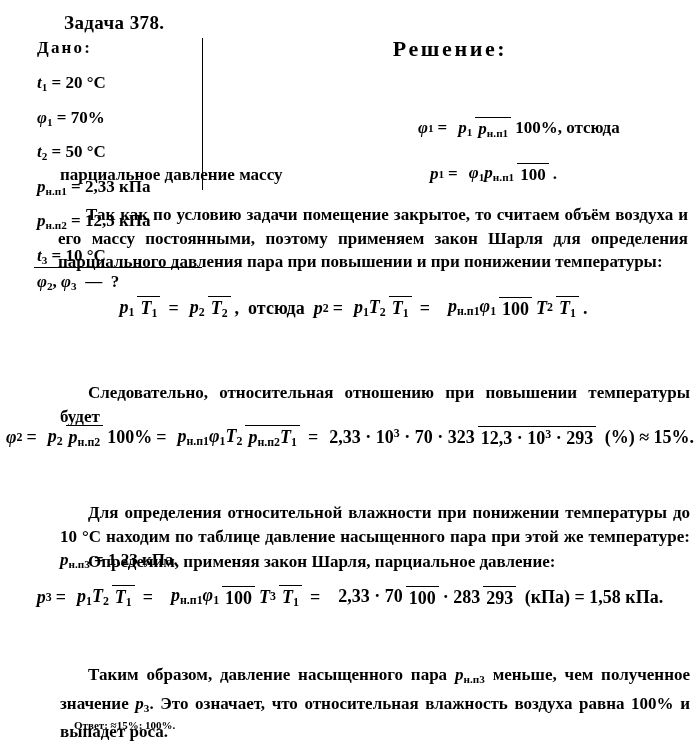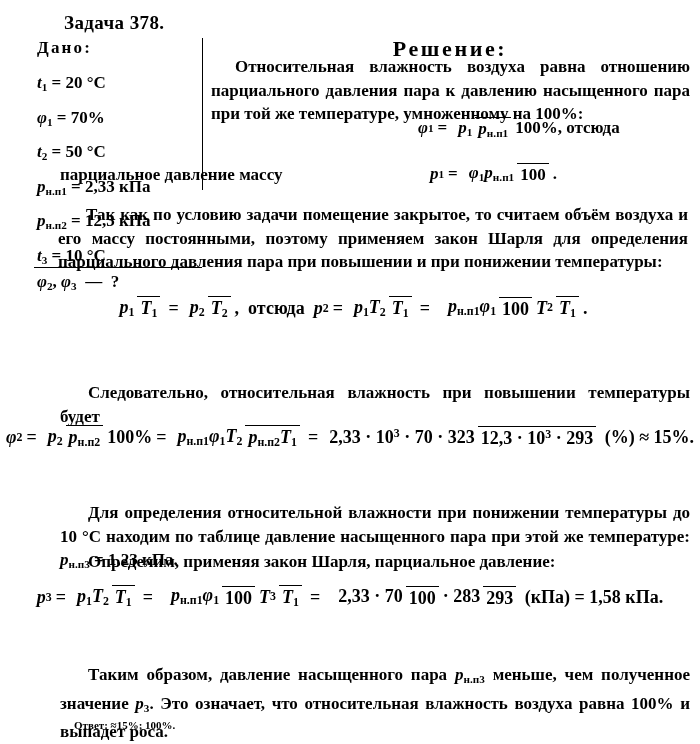--- a/index.html
+++ b/index.html
@@ -204,23 +204,20 @@
     <div class="given-rule"></div>
 
     <div class="given-find">
       <i class="v">φ</i><span class="sub">2</span>, <i class="v">φ</i><span class="sub">3</span> &nbsp;— &nbsp;?
     </div>
   </div>
   <div class="vrule"></div>
 
   <div class="sol-head">Решение:</div>
 
-  <div class="sol-par p-a">
-    <span>Относительная влажность воздуха равна отношению парциального давления пара к давлению насыщенного пара при той же температуре, умноженному на 100%:</span>
-  </div>
 
   <div class="f-phi1 mrow">
     <i class="v">φ</i>
       <span class="sub">1</span>
     <span class="op">=</span>
     <span class="frac">
       <span class="num"><i class="v">p</i><span class="sub">1</span></span>
       <span class="den"><i class="v">p</i><span class="sub">н.п1</span></span>
     </span>
     <span class="txt">100%</span>
@@ -267,21 +264,21 @@
           <span class="den">100</span>
         </span>
         <i class="v">T</i>
           <span class="sub">2</span>
       </span>
       <span class="den"><i class="v">T</i><span class="sub">1</span></span>
     </span>
     <span class="txt">.</span>
   </div>
 
-  <div class="sol-par p-c">Следовательно, относительная влажность при повышении температуры будет</div>
+  <div class="sol-par p-c">Следовательно, относительная отношению при повышении температуры будет</div>
 
   <div class="dmath f-phi2">
     <i class="v">φ</i>
       <span class="sub">2</span>
     <span class="op">=</span>
     <span class="frac">
       <span class="num"><i class="v">p</i><span class="sub">2</span></span>
       <span class="den"><i class="v">p</i><span class="sub">н.п2</span></span>
     </span>
     <span class="txt">100%</span>
@@ -319,21 +316,21 @@
           <span class="num"><i class="v">p</i><span class="sub">н.п1</span><i class="v">φ</i><span class="sub">1</span></span>
           <span class="den">100</span>
         </span>
         <i class="v">T</i>
           <span class="sub">3</span>
       </span>
       <span class="den"><i class="v">T</i><span class="sub">1</span></span>
     </span>
     <span class="op">=</span>
     <span class="frac">
-      <span class="num" style="display:flex;align-items:flex-start;">
+      <span class="num" style="display:flex;align-items:center;">
         <span class="frac">
           <span class="num">2,33&nbsp;·&nbsp;70</span>
           <span class="den">100</span>
         </span>
         <span class="txt">·&nbsp;283</span>
       </span>
       <span class="den">293</span>
     </span>
     <span class="txt">&nbsp;(кПа)&nbsp;=&nbsp;1,58&nbsp;кПа.</span>
   </div>

